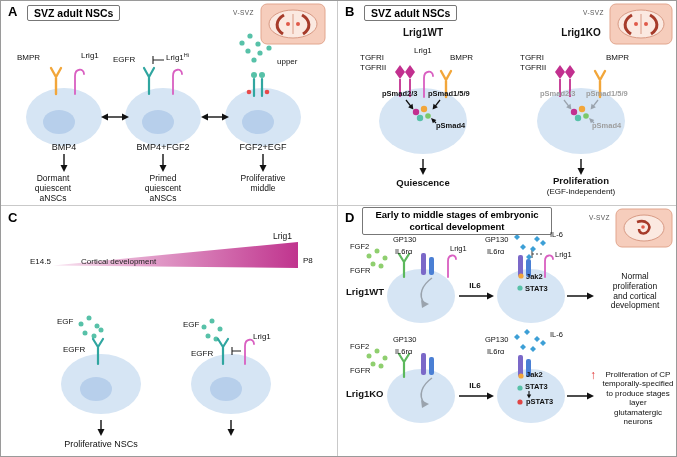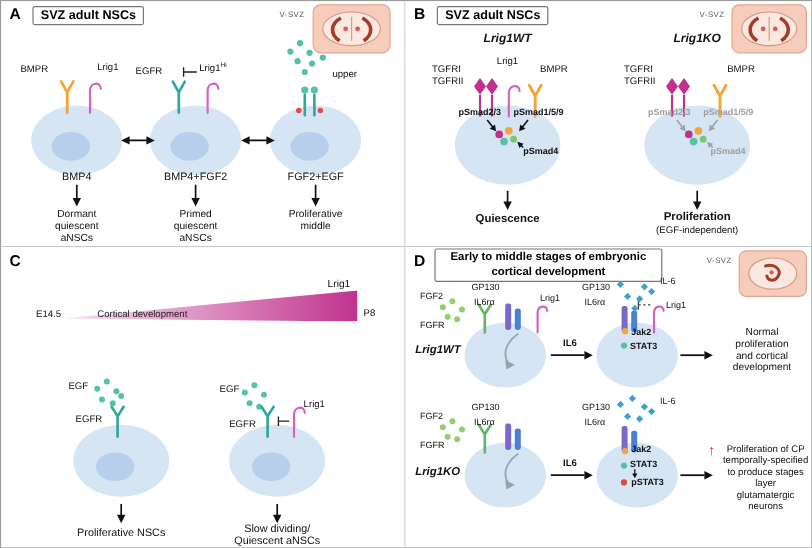--- a/index.html
+++ b/index.html
@@ -7,21 +7,21 @@
   .fig{position:relative;width:677px;height:457px;background:#fff;border:1.5px solid #9a9a9a;overflow:hidden}
   .panel{position:absolute;overflow:hidden;background:#fff}
   #pA{left:0;top:0;width:337px;height:205px;border-right:1px solid #c9c9c9;border-bottom:1px solid #c9c9c9}
   #pB{left:337px;top:0;width:340px;height:205px;border-bottom:1px solid #c9c9c9}
   #pC{left:0;top:205px;width:337px;height:252px;border-right:1px solid #c9c9c9}
   #pD{left:337px;top:205px;width:340px;height:252px}
   .layer{position:absolute;left:0;top:0}
   .lbl{position:absolute;font-size:8px;line-height:1.2;color:#111;white-space:pre-line}
   .c{transform:translateX(-50%);text-align:center}
   .b{font-weight:bold}
-  .i{font-style:italic}
+  .i{}
   .gray{color:#9e9e9e}
   .letter{position:absolute;font-size:13px;font-weight:bold;color:#000}
   .tbox{position:absolute;border:1px solid #777;border-radius:2px;padding:1px 6px;font-weight:bold;font-size:10.5px;color:#000;background:#fff}
   .tbox2{font-size:9.5px;line-height:1.25;text-align:center;font-weight:bold}
   .vsvz{position:absolute;font-size:6.5px;color:#555;letter-spacing:.4px}
   .sup{font-size:5.5px;vertical-align:3px}
   .grad{position:absolute;background:linear-gradient(90deg,#f8e3f0,#c0348e);clip-path:polygon(0 90%,100% 0,100% 100%)}
 </style>
 </head>
 <body>
@@ -98,21 +98,21 @@
     <div class="tbox" style="left:26px;top:4px">SVZ adult NSCs</div>
     <div class="vsvz" style="left:232px;top:8px">V-SVZ</div>
     <div class="lbl" style="left:16px;top:52px">BMPR</div>
     <div class="lbl" style="left:80px;top:50px">Lrig1</div>
     <div class="lbl" style="left:112px;top:54px">EGFR</div>
     <div class="lbl" style="left:165px;top:51px"><span>Lrig1</span><span class="sup">Hi</span></div>
     <div class="lbl" style="left:276px;top:56px">upper</div>
     <div class="lbl c" style="left:63px;top:141px;font-size:9px">BMP4</div>
     <div class="lbl c" style="left:162px;top:141px;font-size:9px">BMP4+FGF2</div>
     <div class="lbl c" style="left:262px;top:141px;font-size:9px">FGF2+EGF</div>
-    <div class="lbl c" style="left:63px;top:173px;font-size:8.5px;line-height:1.15">Dormant
+    <div class="lbl c" style="left:52px;top:173px;font-size:8.5px;line-height:1.15">Dormant
 quiescent
 aNSCs</div>
     <div class="lbl c" style="left:162px;top:173px;font-size:8.5px;line-height:1.15">Primed
 quiescent
 aNSCs</div>
     <div class="lbl c" style="left:262px;top:173px;font-size:8.5px;line-height:1.15">Proliferative
 middle</div>
   </section>
 
   <section class="panel" id="pB">
@@ -254,22 +254,20 @@
     <div class="lbl" style="left:29px;top:51px">E14.5</div>
     <div class="lbl" style="left:80px;top:51px;color:#222">Cortical development</div>
     <div class="lbl" style="left:272px;top:25px;font-size:8.5px">Lrig1</div>
     <div class="lbl" style="left:302px;top:50px">P8</div>
     <div class="lbl" style="left:56px;top:111px">EGF</div>
     <div class="lbl" style="left:62px;top:139px">EGFR</div>
     <div class="lbl" style="left:182px;top:114px">EGF</div>
     <div class="lbl" style="left:190px;top:143px">EGFR</div>
     <div class="lbl" style="left:252px;top:126px">Lrig1</div>
     <div class="lbl c" style="left:100px;top:233px;font-size:9px">Proliferative NSCs</div>
-    <div class="lbl c" style="left:230px;top:230px;font-size:9px;line-height:1.1">Slow dividing/
-Quiescent aNSCs</div>
   </section>
 
   <section class="panel" id="pD">
     <svg class="layer" width="340" height="252" viewBox="0 0 340 252">
       <ellipse cx="83" cy="90" rx="34" ry="27" fill="#d6e5f4"></ellipse>
       <ellipse cx="193" cy="90" rx="34" ry="27" fill="#d6e5f4"></ellipse>
       <ellipse cx="83" cy="190" rx="34" ry="27" fill="#d6e5f4"></ellipse>
       <ellipse cx="193" cy="190" rx="34" ry="27" fill="#d6e5f4"></ellipse>
       <g>
         <path d="M94,72 C84,79 80,89 86,97" stroke="#9aa3ad" stroke-width="1.5" fill="none"></path>

